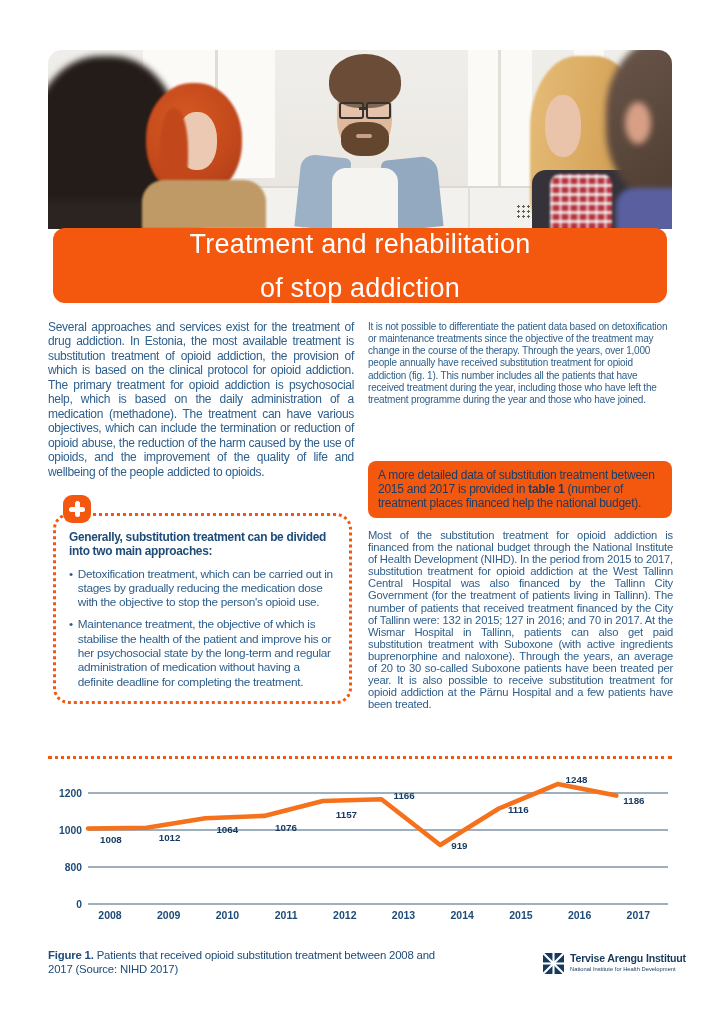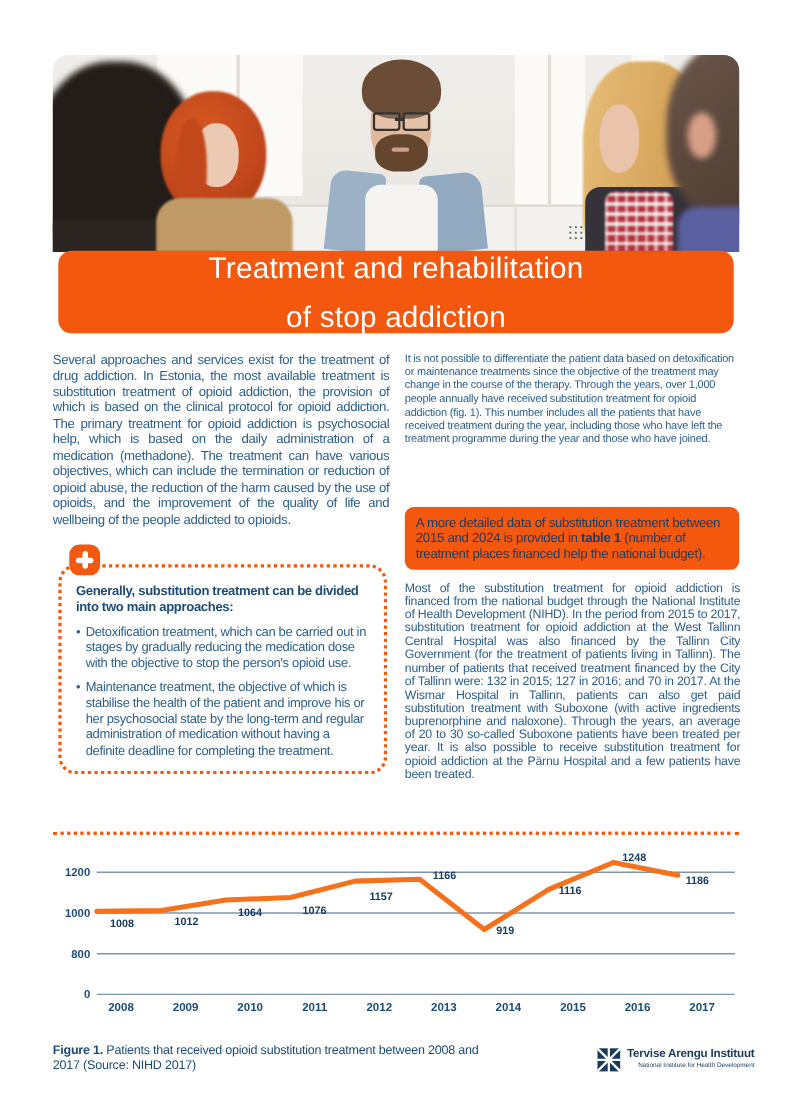--- a/index.html
+++ b/index.html
@@ -95,21 +95,21 @@
 
   
   .dotted-sep{position:absolute;left:48px;top:756px;width:624px;height:0;
               border-top:3px dotted #F4570E;}
   .chart{position:absolute;left:40px;top:772px;width:640px;height:160px;}
   .caption{position:absolute;left:48px;top:949px;width:400px;
            font-size:11.4px;line-height:13.8px;letter-spacing:-.2px;color:#1E4B78;}
   .caption b{font-weight:bold;margin-top:40px;}
 
   
-  .logo{position:absolute;left:543px;top:952px;display:flex;gap:6px;align-items:flex-start;text-align:right;}
+  .logo{position:absolute;left:543px;top:952px;display:flex;gap:6px;align-items:flex-start;}
   .logo-text .t1{font-size:10.6px;font-weight:bold;color:#173A5C;line-height:12px;letter-spacing:-.2px;}
   .logo-text .t2{font-size:5.8px;color:#173A5C;margin-top:2px;letter-spacing:0;}
 </style>
 </head>
 <body>
 
 <div class="page">
 
   <div class="photo">
     <div class="win win-l"></div>
@@ -162,21 +162,21 @@
     </div>
     <div class="bullet-row">
       <span class="glyph">•</span>
       <span>Maintenance treatment, the objective of which is stabilise the health of the patient and improve his or her psychosocial state by the long-term and regular administration of medication without having a definite deadline for completing the treatment.</span>
     </div>
   </div>
   <div class="plus"></div>
 
   <div class="para-r1 body-txt">It is not possible to differentiate the patient data based on detoxification or maintenance treatments since the objective of the treatment may change in the course of the therapy. Through the years, over 1,000 people annually have received substitution treatment for opioid addiction (fig. 1). This number includes all the patients that have received treatment during the year, including those who have left the treatment programme during the year and those who have joined.</div>
 
-  <div class="highlight"><span>A more detailed data of substitution treatment between 2015 and 2024 is provided in </span><b>table 1</b><span> (number of treatment places financed help the national budget).</span></div>
+  <div class="highlight"><span>A more detailed data of substitution treatment between 2015 and 2017 is provided in </span><b>table 1</b><span> (number of treatment places financed help the national budget).</span></div>
 
   <div class="para-r2 body-txt">Most of the substitution treatment for opioid addiction is financed from the national budget through the National Institute of Health Development (NIHD). In the period from 2015 to 2017, substitution treatment for opioid addiction at the West Tallinn Central Hospital was also financed by the Tallinn City Government (for the treatment of patients living in Tallinn). The number of patients that received treatment financed by the City of Tallinn were: 132 in 2015; 127 in 2016; and 70 in 2017. At the Wismar Hospital in Tallinn, patients can also get paid substitution treatment with Suboxone (with active ingredients buprenorphine and naloxone). Through the years, an average of 20 to 30 so-called Suboxone patients have been treated per year. It is also possible to receive substitution treatment for opioid addiction at the Pärnu Hospital and a few patients have been treated.</div>
 
   <div class="dotted-sep"></div>
   <svg id="chart-svg" class="chart" viewBox="0 0 640 160">
       <line x1="48" y1="21" x2="628" y2="21" stroke="#7E95AA" stroke-width="1.3"></line>
       <text x="42" y="24.6" text-anchor="end" fill="#1E4B78" font-size="10.3" font-weight="bold" font-family="Liberation Sans, sans-serif">1200</text>
       <line x1="48" y1="58" x2="628" y2="58" stroke="#7E95AA" stroke-width="1.3"></line>
       <text x="42" y="61.6" text-anchor="end" fill="#1E4B78" font-size="10.3" font-weight="bold" font-family="Liberation Sans, sans-serif">1000</text>
       <line x1="48" y1="95" x2="628" y2="95" stroke="#7E95AA" stroke-width="1.3"></line>

